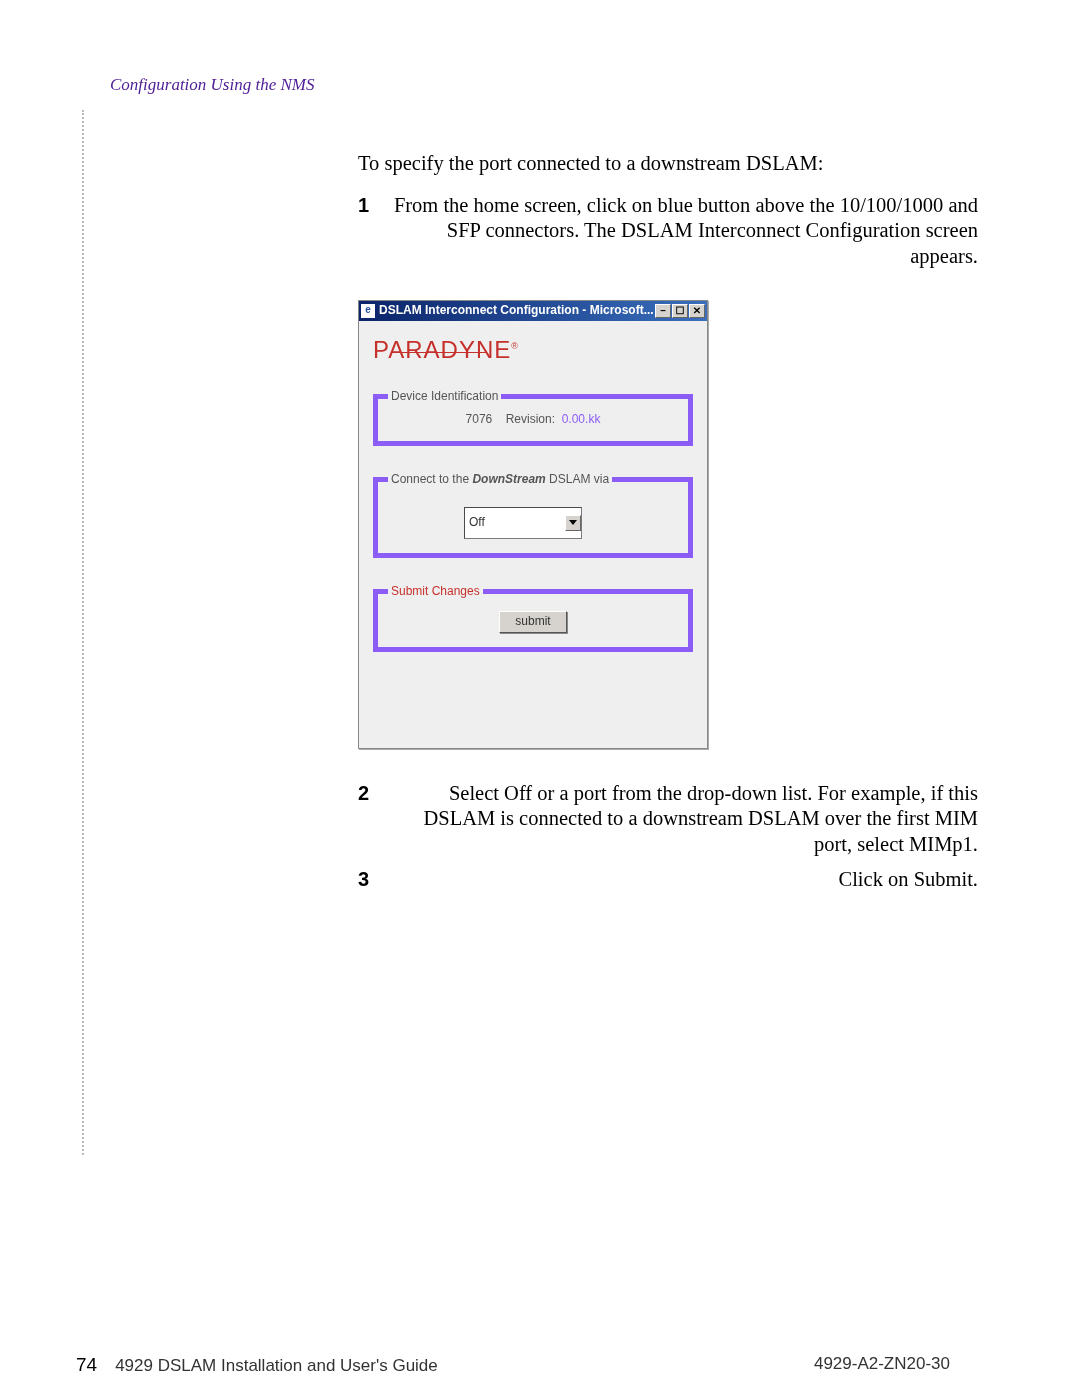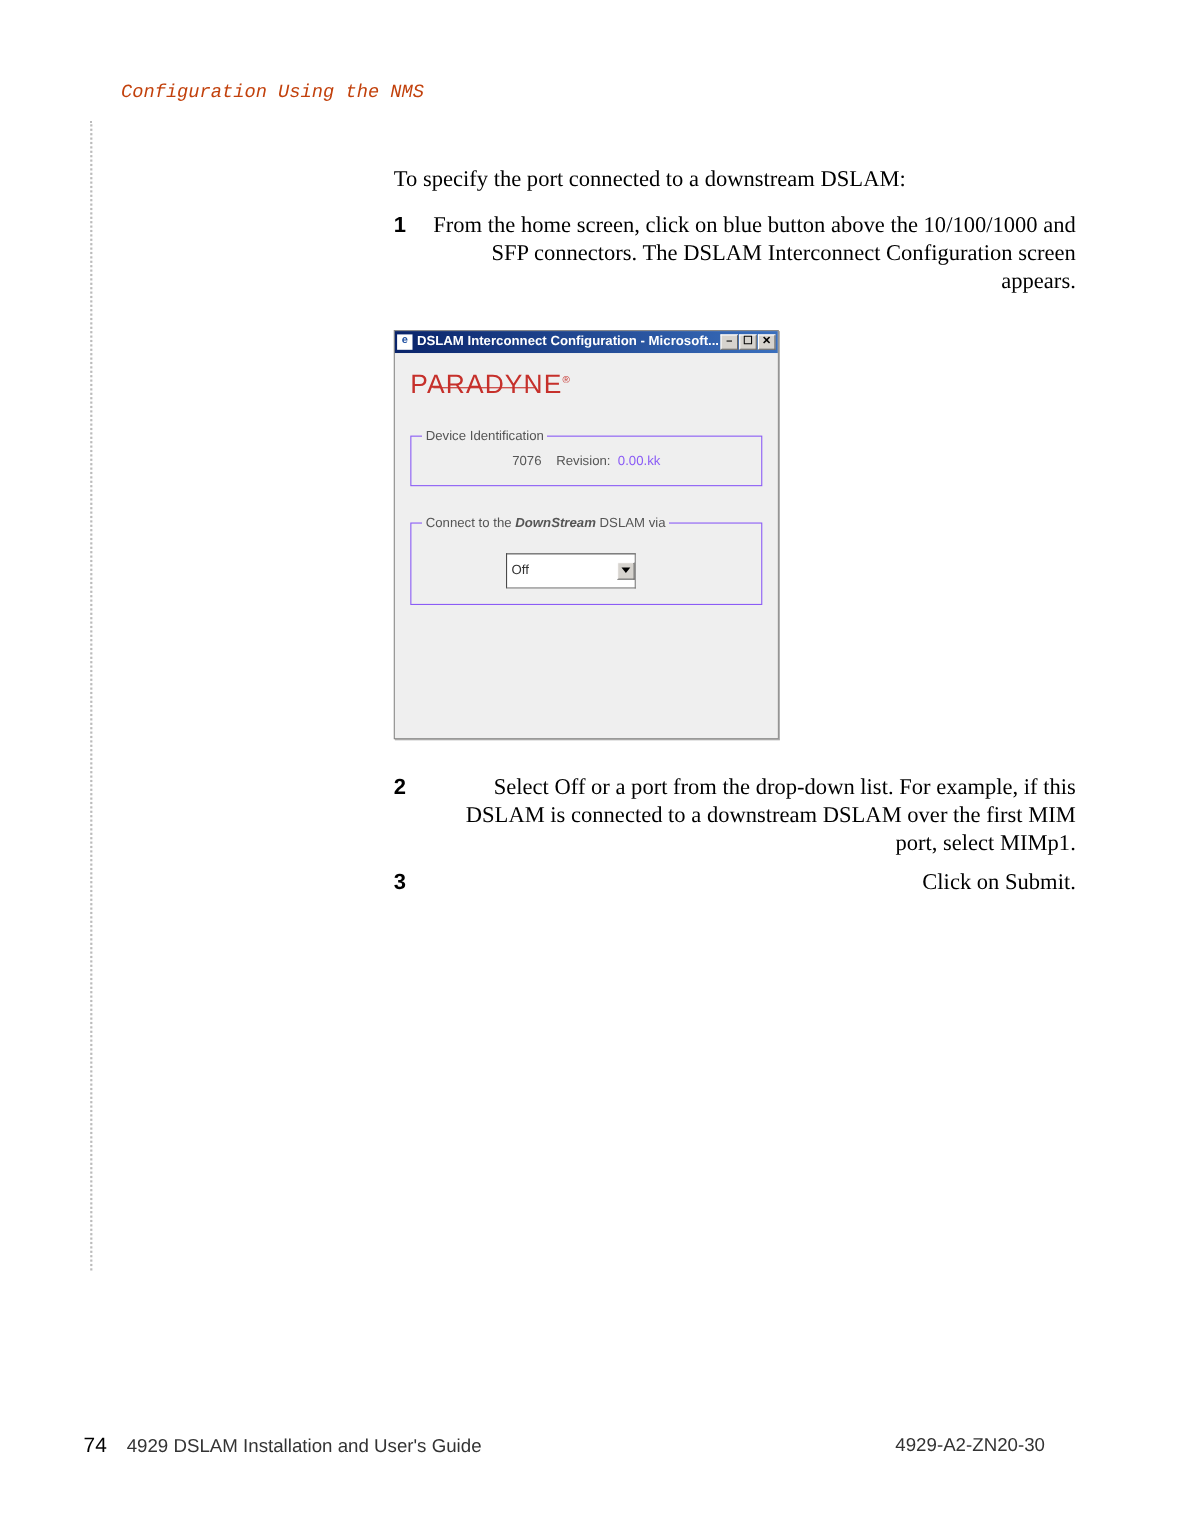--- a/index.html
+++ b/index.html
@@ -8,24 +8,24 @@
       height: 1397px;
       background: #ffffff;
       font-family: "Times New Roman", Times, serif;
       position: relative;
       color: #000;
     }
     .header-text {
       position: absolute;
       top: 75px;
       left: 110px;
-      font-family: Liberation Mono, monospace;
+      font-family: Liberation Serif, serif;
       font-style: italic;
       font-size: 17px;
-      color: #c2410c;
+      color: #4c1d95;
     }
     .dotted-line {
       position: absolute;
       top: 110px;
       left: 82px;
       width: 2px;
       height: 1045px;
       border-left: 2px dotted #bbb;
     }
     .content {
@@ -120,21 +120,21 @@
       width: 92px;
       height: 1.2px;
       background: #c6302b;
     }
     .brand-reg {
       font-size: 9px;
       vertical-align: super;
       color: #c6302b;
     }
     fieldset.group {
-      border: 1px solid #8b5cf6;
+      border: 5px solid #8b5cf6;
       margin-bottom: 26px;
       padding: 8px 10px 14px 10px;
     }
     fieldset.group legend {
       font-size: 12px;
       color: #555;
       padding: 0 3px;
     }
     fieldset.group legend.red {
       color: #c6302b;
@@ -196,21 +196,21 @@
       border-bottom-color: #555;
       font-size: 12px;
       color: #333;
       display: flex;
       align-items: center;
       justify-content: center;
       box-shadow: 1px 1px 0 #888;
     }
     .footer {
       position: absolute;
-      top: 1304px;
+      top: 1354px;
       left: 0;
       width: 1080px;
       display: flex;
       justify-content: space-between;
       padding: 0 130px 0 76px;
       font-family: Arial, Helvetica, sans-serif;
       font-size: 17px;
       color: #333;
     }
     .page-num { font-size: 19px; margin-right: 18px; color: #000; }
@@ -265,20 +265,26 @@
           <div class="select-wrap">
             <div class="fake-select">
               <span>Off</span>
               <div class="select-btn">
                 <div class="tri-down"></div>
               </div>
             </div>
           </div>
         </fieldset>
 
+        <fieldset class="group">
+          <legend class="red">Submit Changes</legend>
+          <div class="submit-wrap">
+            <div class="submit-btn">submit</div>
+          </div>
+        </fieldset>
       </div>
     </div>
   </div>
 
   <div class="steps-lower">
     <div class="step">
       <div class="step-num">2</div>
       <div class="step-text">Select Off or a port from the drop-down list. For example, if this DSLAM is connected to a downstream DSLAM over the first MIM port, select MIMp1.</div>
     </div>
     <div class="step">

